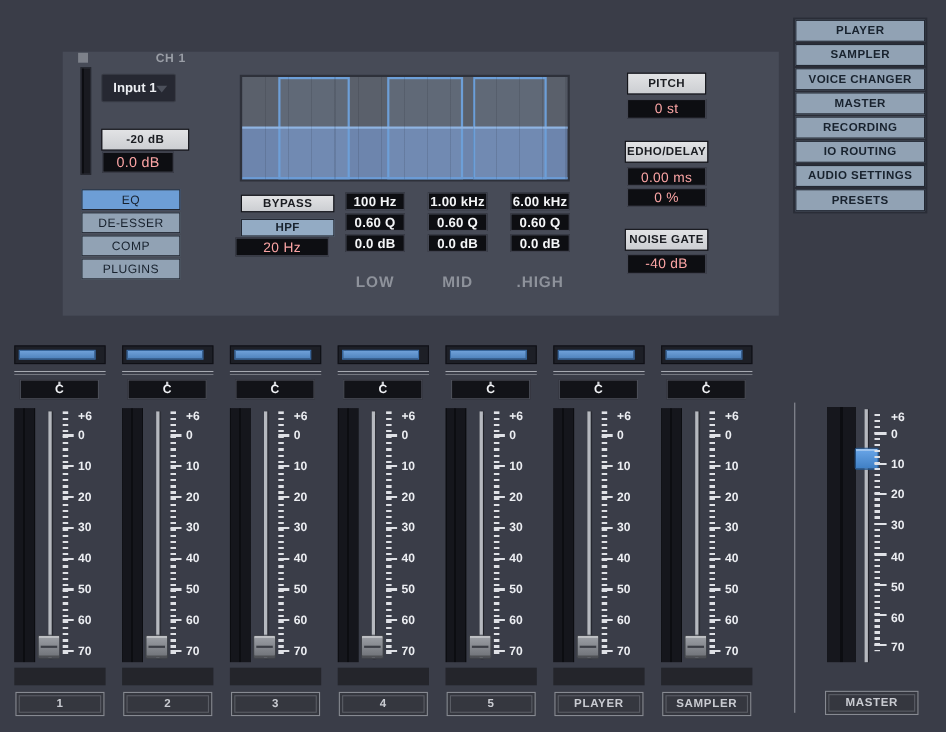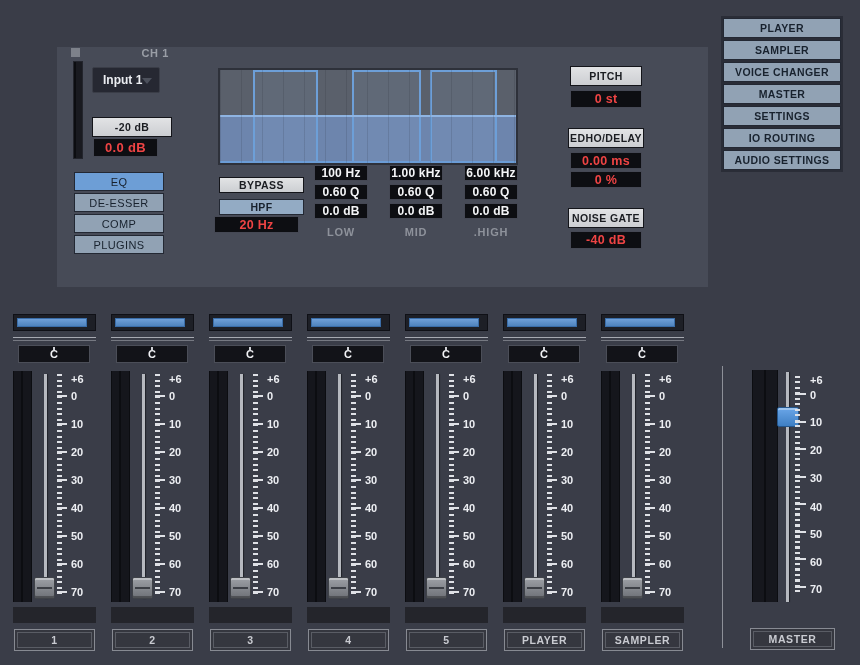--- a/index.html
+++ b/index.html
@@ -7,21 +7,21 @@
   body {
     background:#3a3d48;
     font-family:"Liberation Sans", sans-serif;
     position:relative; overflow:hidden;
     -webkit-font-smoothing:antialiased;
   }
   #app { position:absolute; inset:0; }
 
   
   .btn { display:flex; align-items:center; justify-content:center; font-weight:bold; position:absolute; }
-  .val { background:#0d0e12; border:1px solid #454854; color:#ef4444; font-weight:bold;
+  .val { background:#0d0e12; border:1px solid #454854; color:#fca5a5; font-weight:normal;
          display:flex; align-items:center; justify-content:center; position:absolute; font-size:12.5px; letter-spacing:.3px; }
   .light { background:linear-gradient(#e2e3e5,#ccced2); border:1px solid #14151a; color:#1a1c21; font-size:10.5px; letter-spacing:.4px; }
   .bgray { background:#91a2b4; border:1px solid #232833; color:#18222e; font-size:10.5px; letter-spacing:.4px; }
   .bblue { background:#6d9ed6 !important; }
 
   
   .top-panel { position:absolute; left:57px; top:47px; width:651px; height:240px; background:#474b57; }
   .led { position:absolute; left:14px; top:1px; width:9px; height:9px; background:#7d818a; }
   .mini-meter { position:absolute; left:16px; top:14px; width:10px; height:98px;
     background:linear-gradient(90deg,#0c0d11 0 2px,#191a20 2px 8px,#0c0d11 8px 10px); border:1px solid #23252d; }
@@ -43,25 +43,25 @@
   .graph::after { content:""; position:absolute; inset:0;
     background:repeating-linear-gradient(to right, rgba(18,20,28,.12) 0 1px, transparent 1px 21px); pointer-events:none; }
   .graph-mid { position:absolute; left:0; right:0; top:45px; height:2px; background:#8fb4e2; }
   .graph-bottom { position:absolute; left:0; right:0; bottom:0; height:2px; background:#6b9cd6; }
   .band { position:absolute; top:0; bottom:0; border:2px solid #6d9fd8; background:rgba(158,190,229,.10); }
 
   .bypass-btn { left:162px; top:130px; width:85px; height:16px; }
   .hpf-btn { left:162px; top:152px; width:85px; height:16px; background:#93abc4; }
   .hpf-val { left:157px; top:169px; width:85px; height:17px; }
 
-  .bands-row { position:absolute; left:257px; top:118px; width:204px; display:flex; gap:21px; }
+  .bands-row { position:absolute; left:257px; top:128px; width:204px; display:flex; gap:21px; }
   .band-col { width:64px; display:flex; flex-direction:column; }
   .band-col .bval { position:relative; height:16px; margin-bottom:3px; background:#0d0e12; border:1px solid #454854;
     color:#f4f5f7; font-weight:bold; font-size:12px; display:flex; align-items:center; justify-content:center; letter-spacing:.2px; }
-  .band-name { margin-top:4px; text-align:center; color:#8e929b; font-size:11px; font-weight:bold; letter-spacing:.8px; }
+  .band-name { margin-top:16px; text-align:center; color:#8e929b; font-size:14px; font-weight:bold; letter-spacing:.8px; }
 
   
   .pitch-btn { left:513px; top:19px; width:72px; height:20px; }
   .pitch-val { left:513px; top:43px; width:72px; height:18px; }
   .echo-btn { left:511px; top:81px; width:76px; height:20px; }
   .echo-ms  { left:513px; top:105px; width:72px; height:17px; }
   .echo-mix { left:513px; top:124px; width:72px; height:17px; }
   .gate-btn { left:511px; top:161px; width:76px; height:20px; }
   .gate-val { left:513px; top:184px; width:72px; height:18px; }
 
@@ -188,23 +188,24 @@
     <div class="val echo-mix">0 %</div>
     <div class="btn light gate-btn">NOISE GATE</div>
     <div class="val gate-val">-40 dB</div>
   </div>
 
   <div class="menu">
       <div class="menu-btn bgray">PLAYER</div>
       <div class="menu-btn bgray">SAMPLER</div>
       <div class="menu-btn bgray">VOICE CHANGER</div>
       <div class="menu-btn bgray">MASTER</div>
-      <div class="menu-btn bgray">SETTINGS</div>
+      <div class="menu-btn bgray">RECORDING</div>
       <div class="menu-btn bgray">IO ROUTING</div>
       <div class="menu-btn bgray">AUDIO SETTINGS</div>
+      <div class="menu-btn bgray">PRESETS</div>
     </div>
 
   <div id="strips">
       <div class="strip" style="left: 13px;">
     <div class="indicator">
       <div class="indicator-fill"></div>
     </div>
     <div class="strip-sep"></div>
     <div class="pan">
       <span class="pan-tick"></span>

